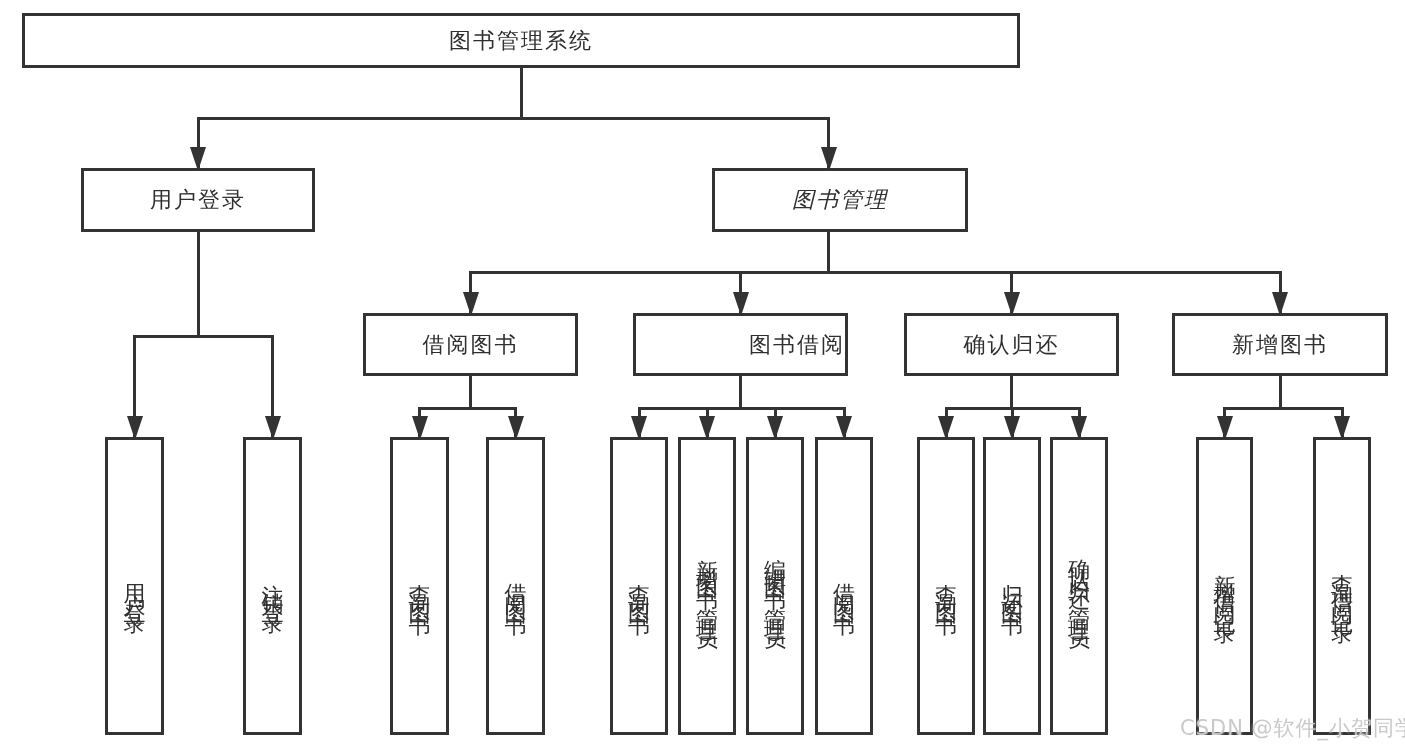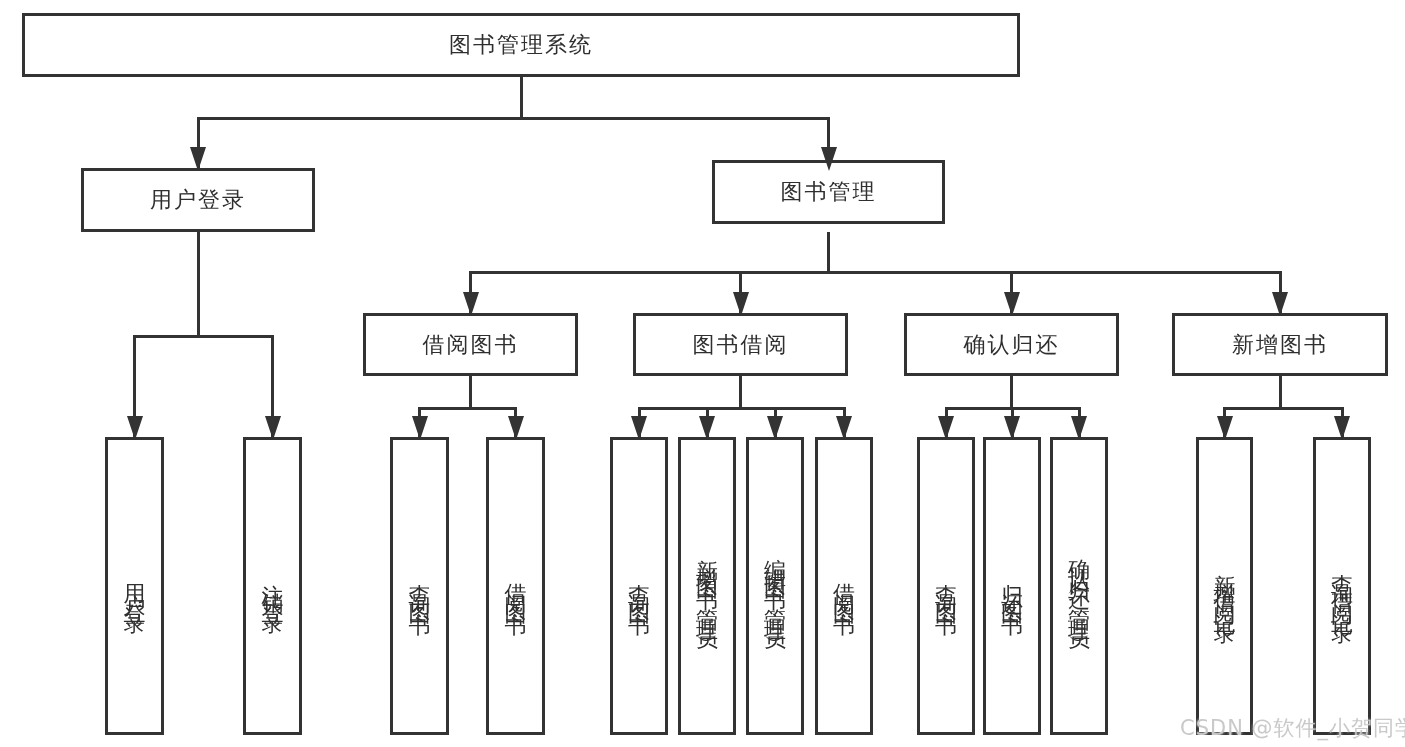--- a/index.html
+++ b/index.html
@@ -60,33 +60,33 @@
     white-space:nowrap;
     text-shadow:0 0 3px #ffffff;
     z-index:10;
   }
 </style>
 </head>
 <body>
 
 <div class="stage">
   <div id="nodes-layer">
-      <div class="node" style="left: 22px; top: 13px; width: 998px; height: 64px;">
+      <div class="node" style="left: 22px; top: 13px; width: 998px; height: 55px;">
         <span class="node-label">图书管理系统</span>
       </div>
       <div class="node" style="left: 81px; top: 168px; width: 234px; height: 64px;">
         <span class="node-label">用户登录</span>
       </div>
-      <div class="node" style="left: 712px; top: 160px; width: 233px; height: 64px;">
+      <div class="node" style="left: 712px; top: 168px; width: 256px; height: 64px; font-style: italic;">
         <span class="node-label">图书管理</span>
       </div>
       <div class="node" style="left: 363px; top: 313px; width: 215px; height: 63px;">
         <span class="node-label">借阅图书</span>
       </div>
-      <div class="node" style="left: 633px; top: 313px; width: 215px; height: 63px;">
+      <div class="node" style="left: 633px; top: 313px; width: 215px; height: 63px; justify-content: flex-end;">
         <span class="node-label">图书借阅</span>
       </div>
       <div class="node" style="left: 904px; top: 313px; width: 215px; height: 63px;">
         <span class="node-label">确认归还</span>
       </div>
       <div class="node" style="left: 1172px; top: 313px; width: 216px; height: 63px;">
         <span class="node-label">新增图书</span>
       </div>
       <div class="node vertical" style="left: 105px; top: 437px; width: 59px; height: 298px;">
         <span class="node-label">用户登录</span>

